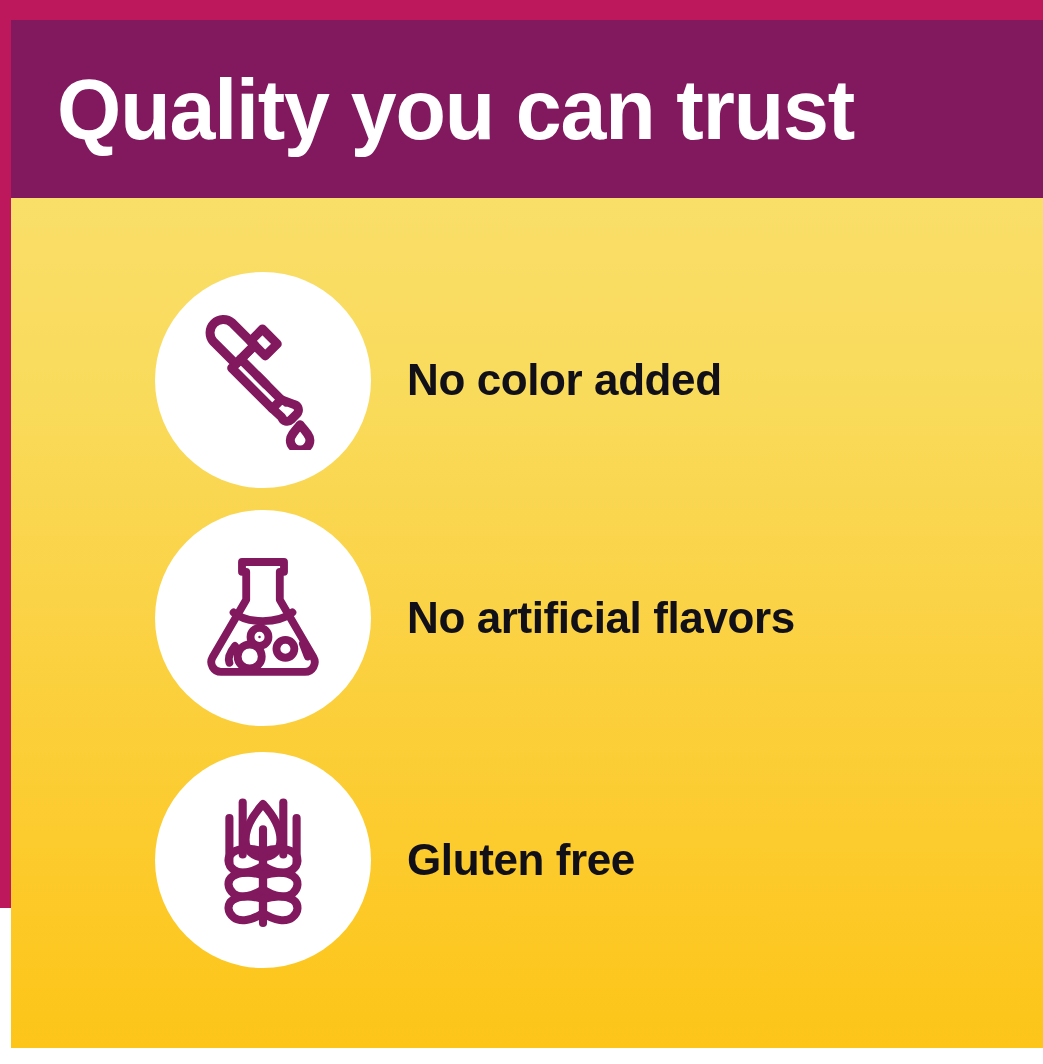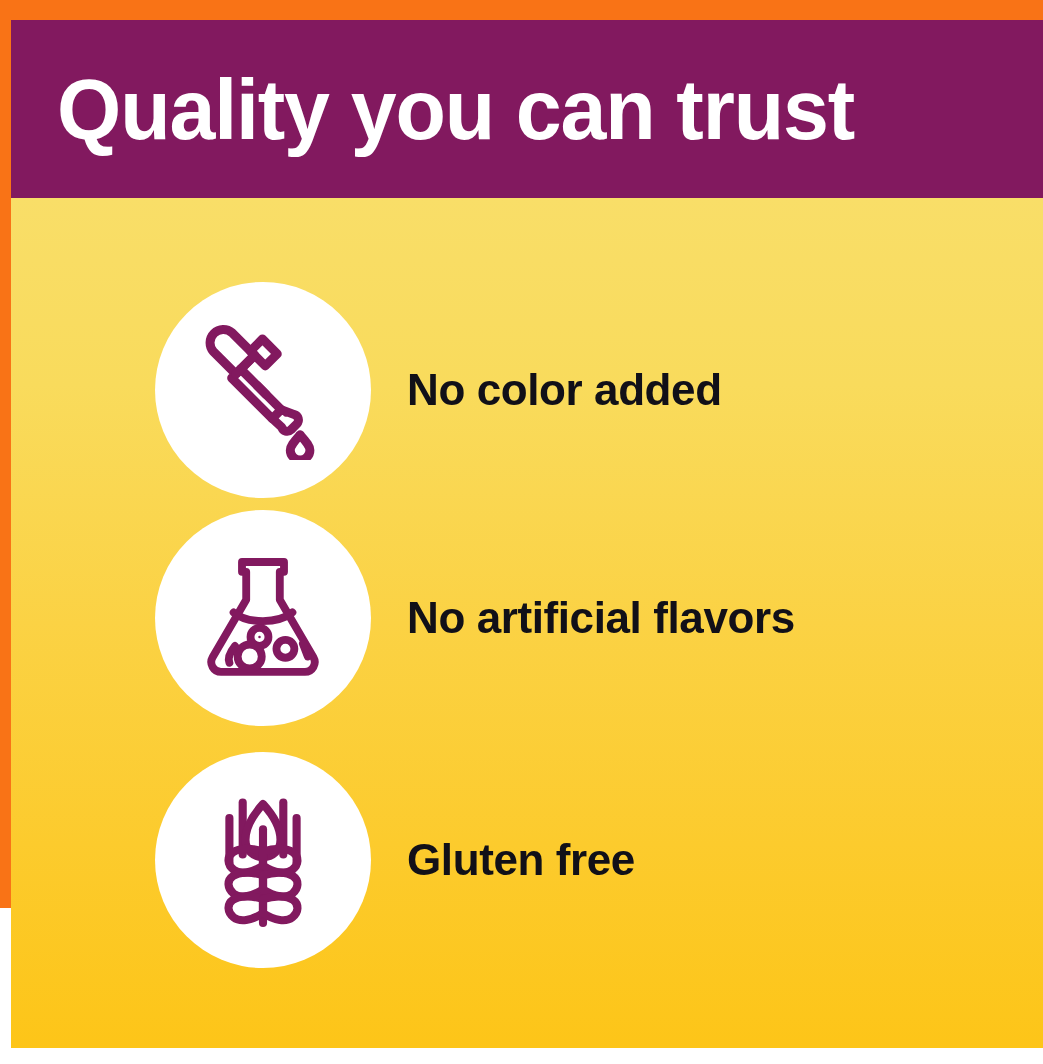--- a/index.html
+++ b/index.html
@@ -11,21 +11,21 @@
     width: 1043px;
     height: 1064px;
     font-family: "Liberation Sans", sans-serif;
     overflow: hidden;
   }
 
   #banner {
     position: relative;
     width: 1043px;
     height: 908px;
-    background: #f97316;
+    background: #be185d;
     box-sizing: border-box;
   }
 
   
   #header-band {
     position: absolute;
     left: 11px;
     top: 20px;
     width: 1032px;
     height: 178px;
@@ -65,21 +65,21 @@
   }
 
   
   .feature-row {
     position: absolute;
     left: 0;
     width: 100%;
     display: flex;
     align-items: center;
   }
-  #feature-row-0 { top: 84px; }
+  #feature-row-0 { top: 74px; }
   #feature-row-1 { top: 312px; }
   #feature-row-2 { top: 554px; }
 
   .icon-badge {
     flex: 0 0 auto;
     width: 216px;
     height: 216px;
     margin-left: 144px;
     border-radius: 50%;
     background: #ffffff;

